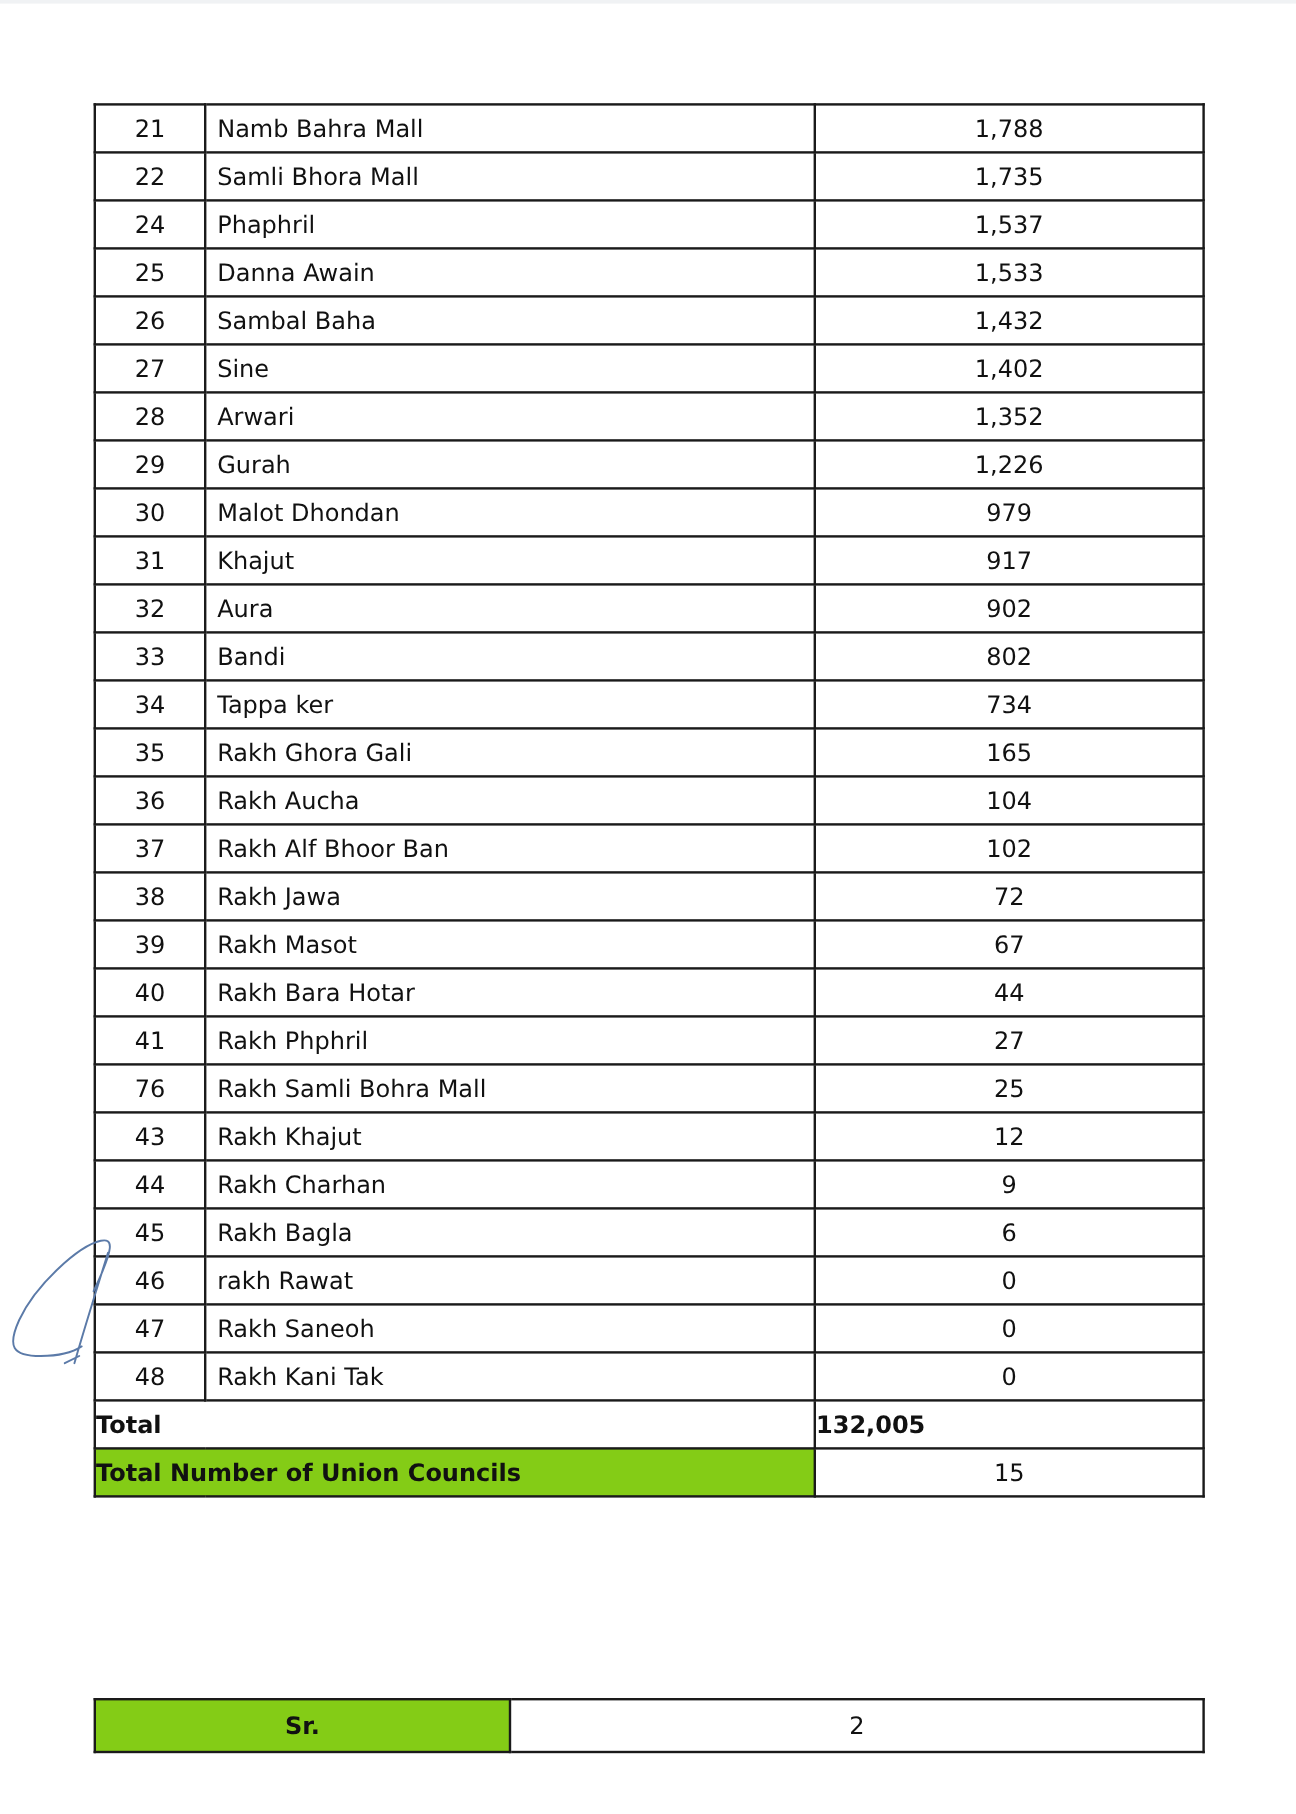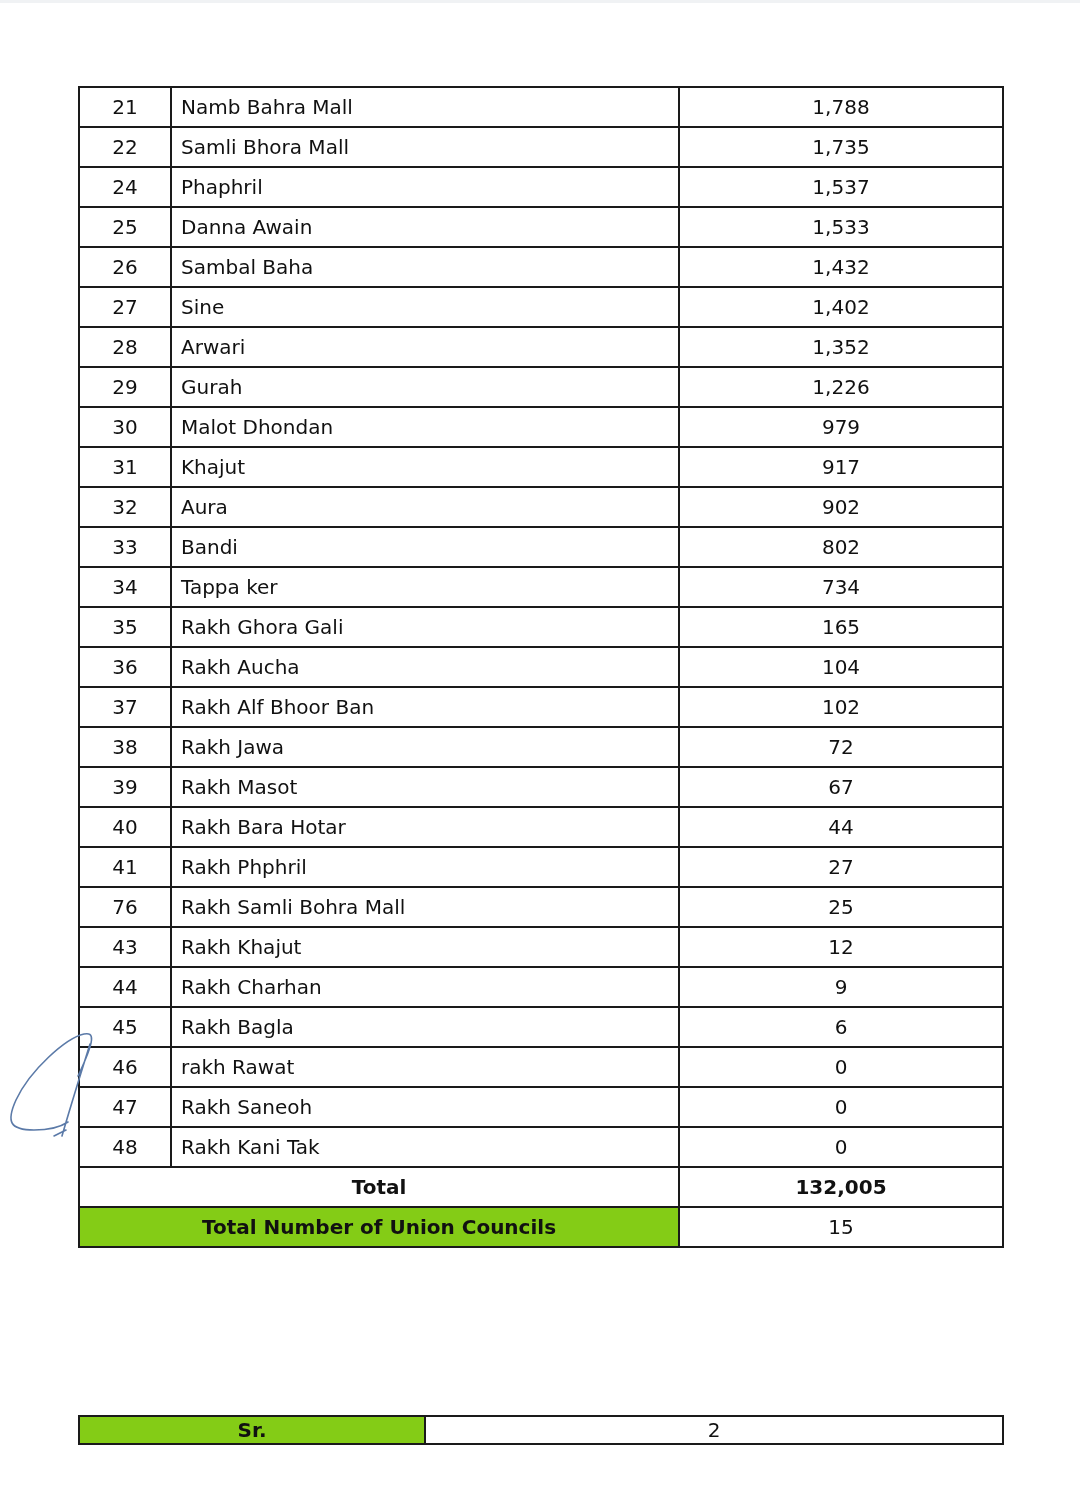--- a/index.html
+++ b/index.html
@@ -18,26 +18,26 @@
     font-size: 20px; line-height: 20px;
     vertical-align: middle;
     box-sizing: border-box;
   }
   #main-table col.c-sr { width: 92px; }
   #main-table col.c-name { width: 508px; }
   #main-table col.c-val { width: 324px; }
   td.sr { text-align: center; }
   td.name { text-align: left; padding-left: 9px !important; }
   td.val { text-align: center; }
-  td.bold { font-weight: bold; text-align: center; }
+  td.bold { font-weight: bold; text-align: left; }
   td.gray { background: #84cc16; }
   #sr-table { left: 78px; top: 1415px; width: 924px; }
   #sr-table td {
     border: 2px solid #1a1a1a;
-    height: 28px; padding: 0; font-size: 20px; text-align: center; vertical-align: middle;
+    height: 44px; padding: 0; font-size: 20px; text-align: center; vertical-align: middle;
     box-sizing: border-box;
   }
   #sr-table col.c-lab { width: 346px; }
   #sr-table col.c-v { width: 578px; }
   .signature { position: absolute; left: 0; top: 1030px; width: 110px; height: 120px; }
 </style>
 </head>
 <body>
 
 <div class="top-strip"></div>

